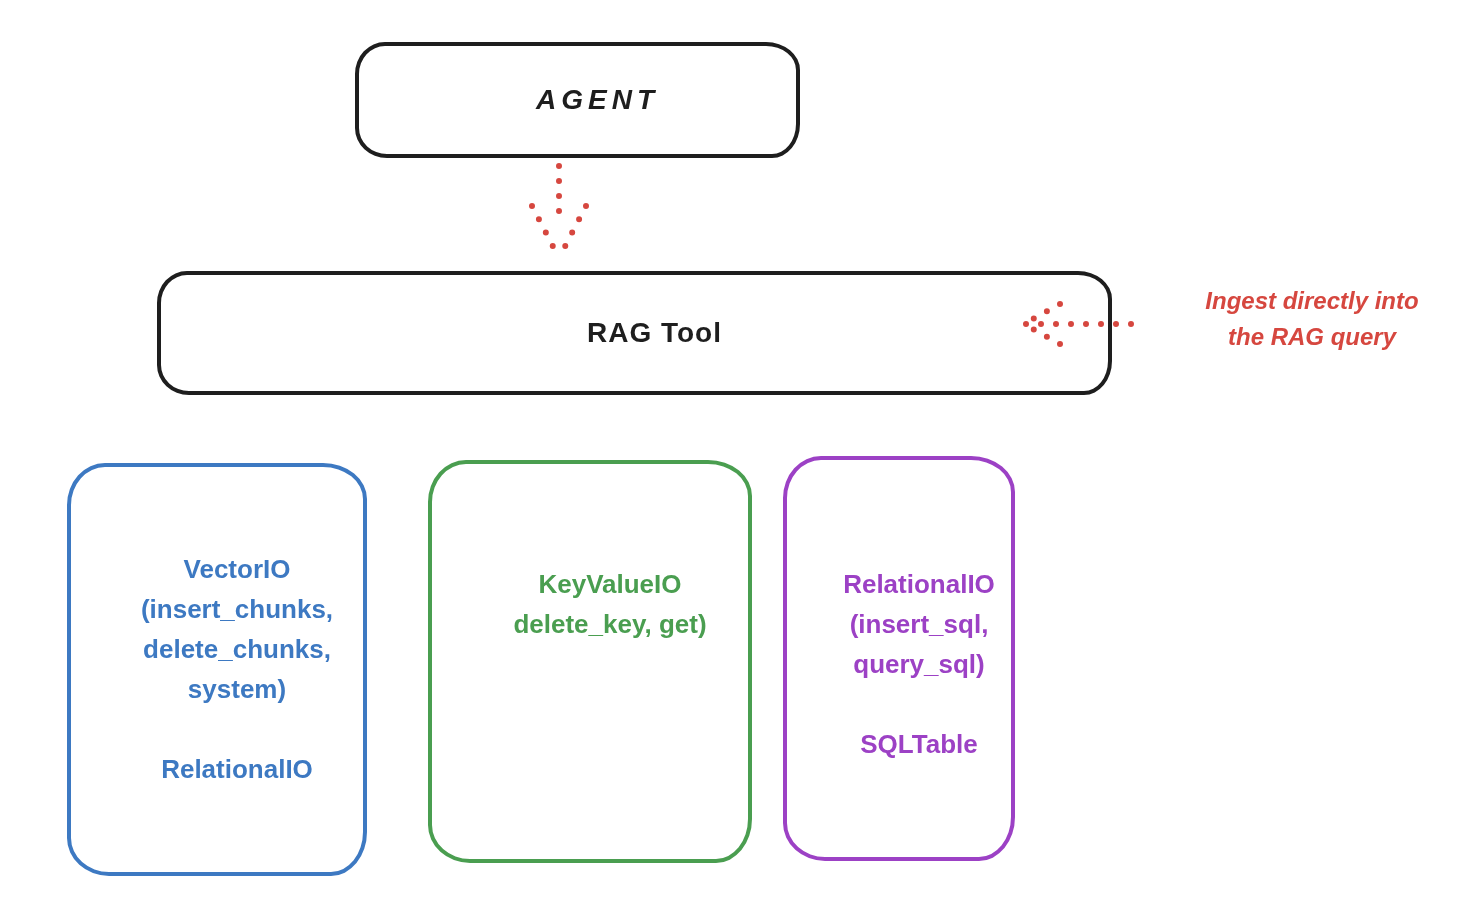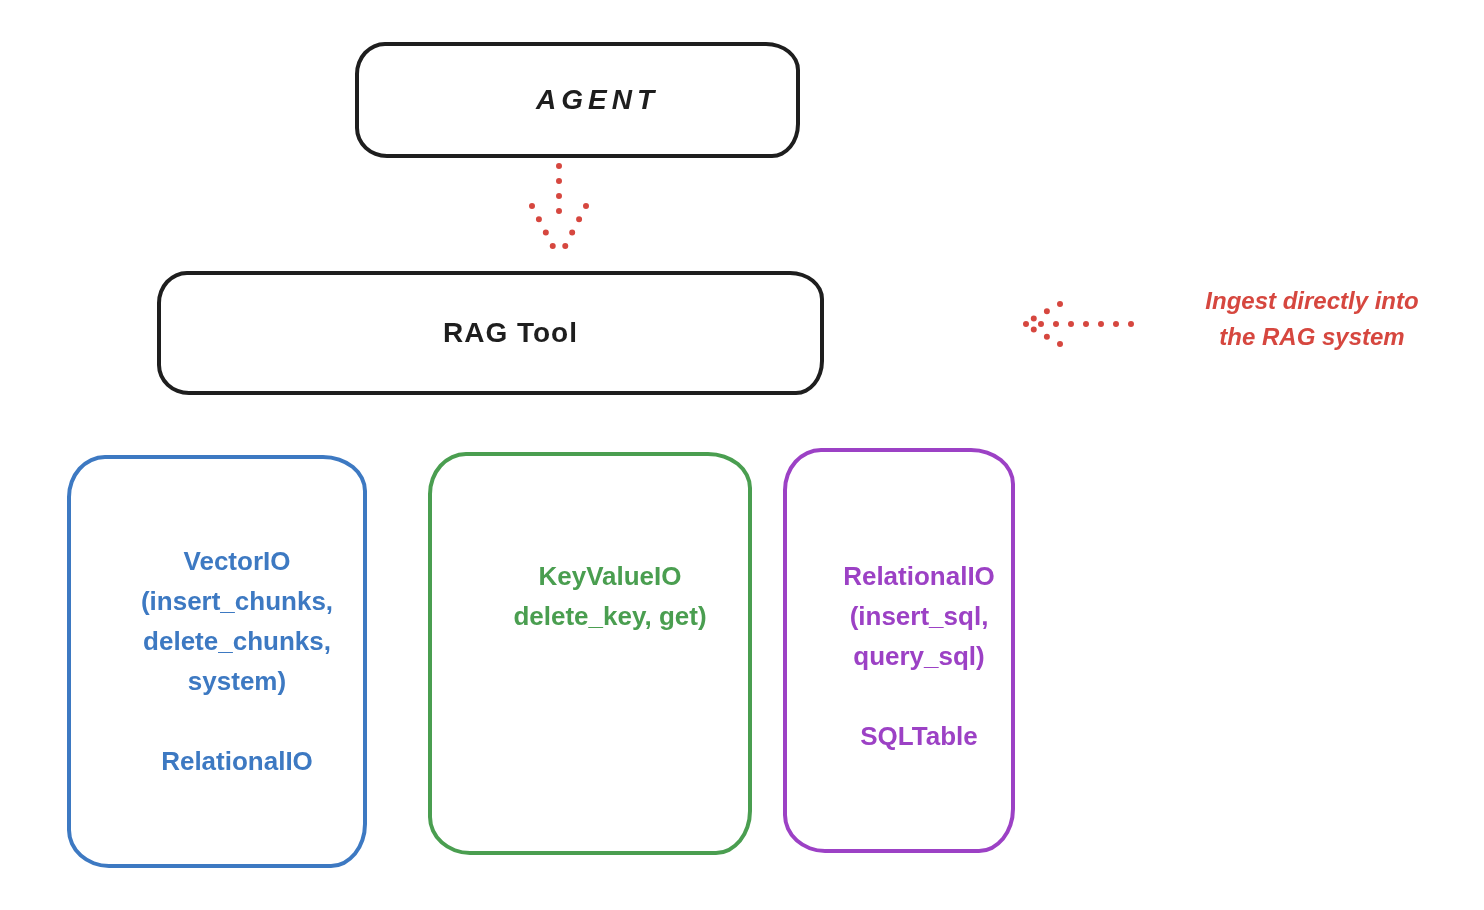--- a/index.html
+++ b/index.html
@@ -35,32 +35,33 @@
     width: 445px; height: 116px;
   }
   .agent-box .label {
     font-size: 28px;
     font-weight: 700;
     letter-spacing: 5px;
     font-style: italic;
   }
   .rag-box {
     left: 157px; top: 271px;
-    width: 667px; height: 124px;
+    width: 955px; height: 124px;
   }
   .rag-box .label {
     font-size: 28px;
     font-weight: 600;
     letter-spacing: 1px;
   }
   
   .io-box {
     border: 4px solid currentColor;
     border-radius: 38px 44px 36px 42px / 42px 36px 44px 38px;
     display: block;
+    margin-top: 8px;
   }
   .io-box-vector    { left: 67px;  top: 455px; width: 300px; height: 413px; }
   .io-box-keyvalue  { left: 428px; top: 452px; width: 324px; height: 403px; }
   .io-box-relational{ left: 783px; top: 448px; width: 232px; height: 405px; }
   .io-content {
     text-align: center;
     font-size: 26px;
     font-weight: 600;
     line-height: 40px;
   }
@@ -113,21 +114,21 @@
   </div>
 
   <svg class="arrow" style="left: 1012px; top: 294px; color: rgb(214, 71, 63);" width="132" height="60" viewBox="0 0 132 60">
     <path d="M14 30 L124 30"></path>
     <path d="M48 10 L12 30"></path>
     <path d="M48 50 L12 30"></path>
   </svg>
 
   <div class="annotation" style="color: rgb(214, 71, 63);">
     <div>Ingest directly into</div>
-    <div>the RAG system</div>
+    <div>the RAG query</div>
   </div>
 
   <div class="box io-box io-box-vector" style="color: rgb(61, 121, 194); border-color: rgb(61, 121, 194);">
     <div class="io-content">
       <div>VectorIO</div>
       <div>(insert_chunks,</div>
       <div>delete_chunks,</div>
       <div>system)</div>
       <div class="io-index">RelationalIO</div>
     </div>

